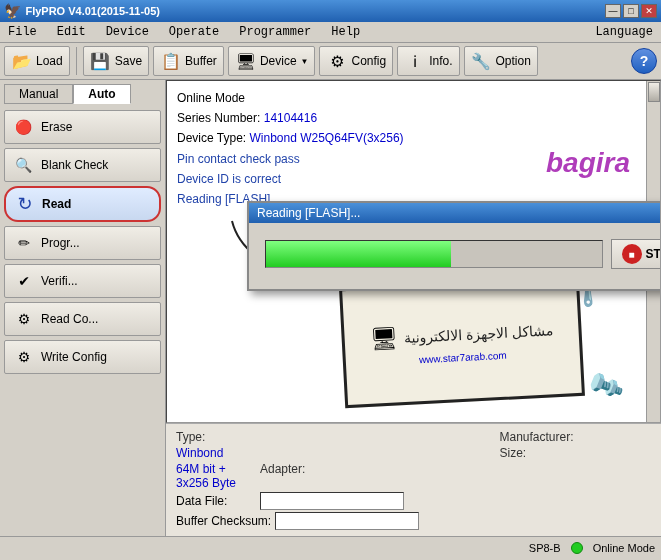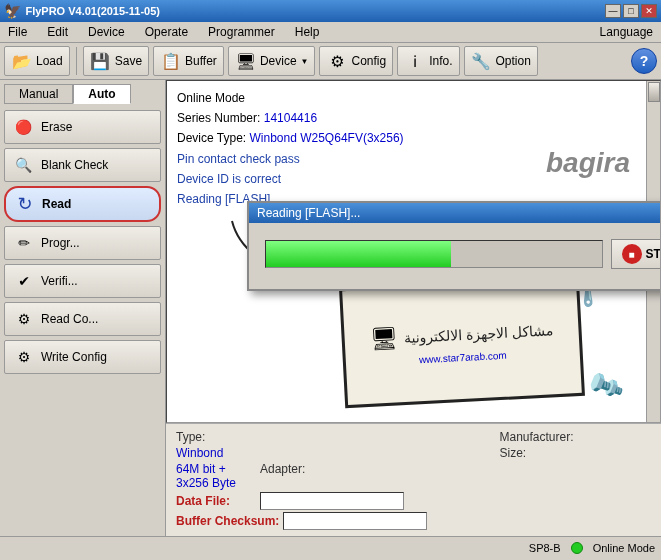--- a/index.html
+++ b/index.html
@@ -42,20 +42,21 @@
     }
 
     
     .menu-bar {
       background: #d4d0c8;
       border-bottom: 1px solid #999;
       padding: 2px 4px;
       display: flex;
       gap: 12px;
       font-size: 12px;
+      font-family: Liberation Mono, monospace;
     }
     .menu-item {
       cursor: pointer;
       padding: 1px 4px;
     }
     .menu-lang {
       margin-left: auto;
     }
 
     
@@ -185,21 +186,21 @@
       font-size: 12px;
       flex: 1;
     }
     .info-line { margin-bottom: 1px; }
     .blue-text { color: #0000cc; }
     .blue-text2 { color: #2244aa; }
     .watermark {
       position: absolute;
       top: 60px;
       right: 30px;
-      color: #737373;
+      color: #a21caf;
       font-size: 28px;
       font-weight: bold;
       font-style: italic;
       opacity: 0.85;
     }
     .scrollbar {
       position: absolute;
       right: 0;
       top: 0;
       width: 14px;
@@ -232,21 +233,21 @@
     }
     .info-label { color: #333; }
     .info-value { color: #0000cc; font-weight: normal; }
     .info-row {
       display: flex;
       align-items: center;
       gap: 4px;
       font-size: 12px;
       margin-top: 2px;
     }
-    .info-row-label { color: #b91c1c; min-width: 80px; font-weight: bold; }
+    .info-row-label { color: #000000; min-width: 80px; }
     .info-input {
       border: 1px inset #888;
       background: white;
       height: 18px;
       min-width: 120px;
       font-size: 11px;
     }
 
     
     .status-bar {

